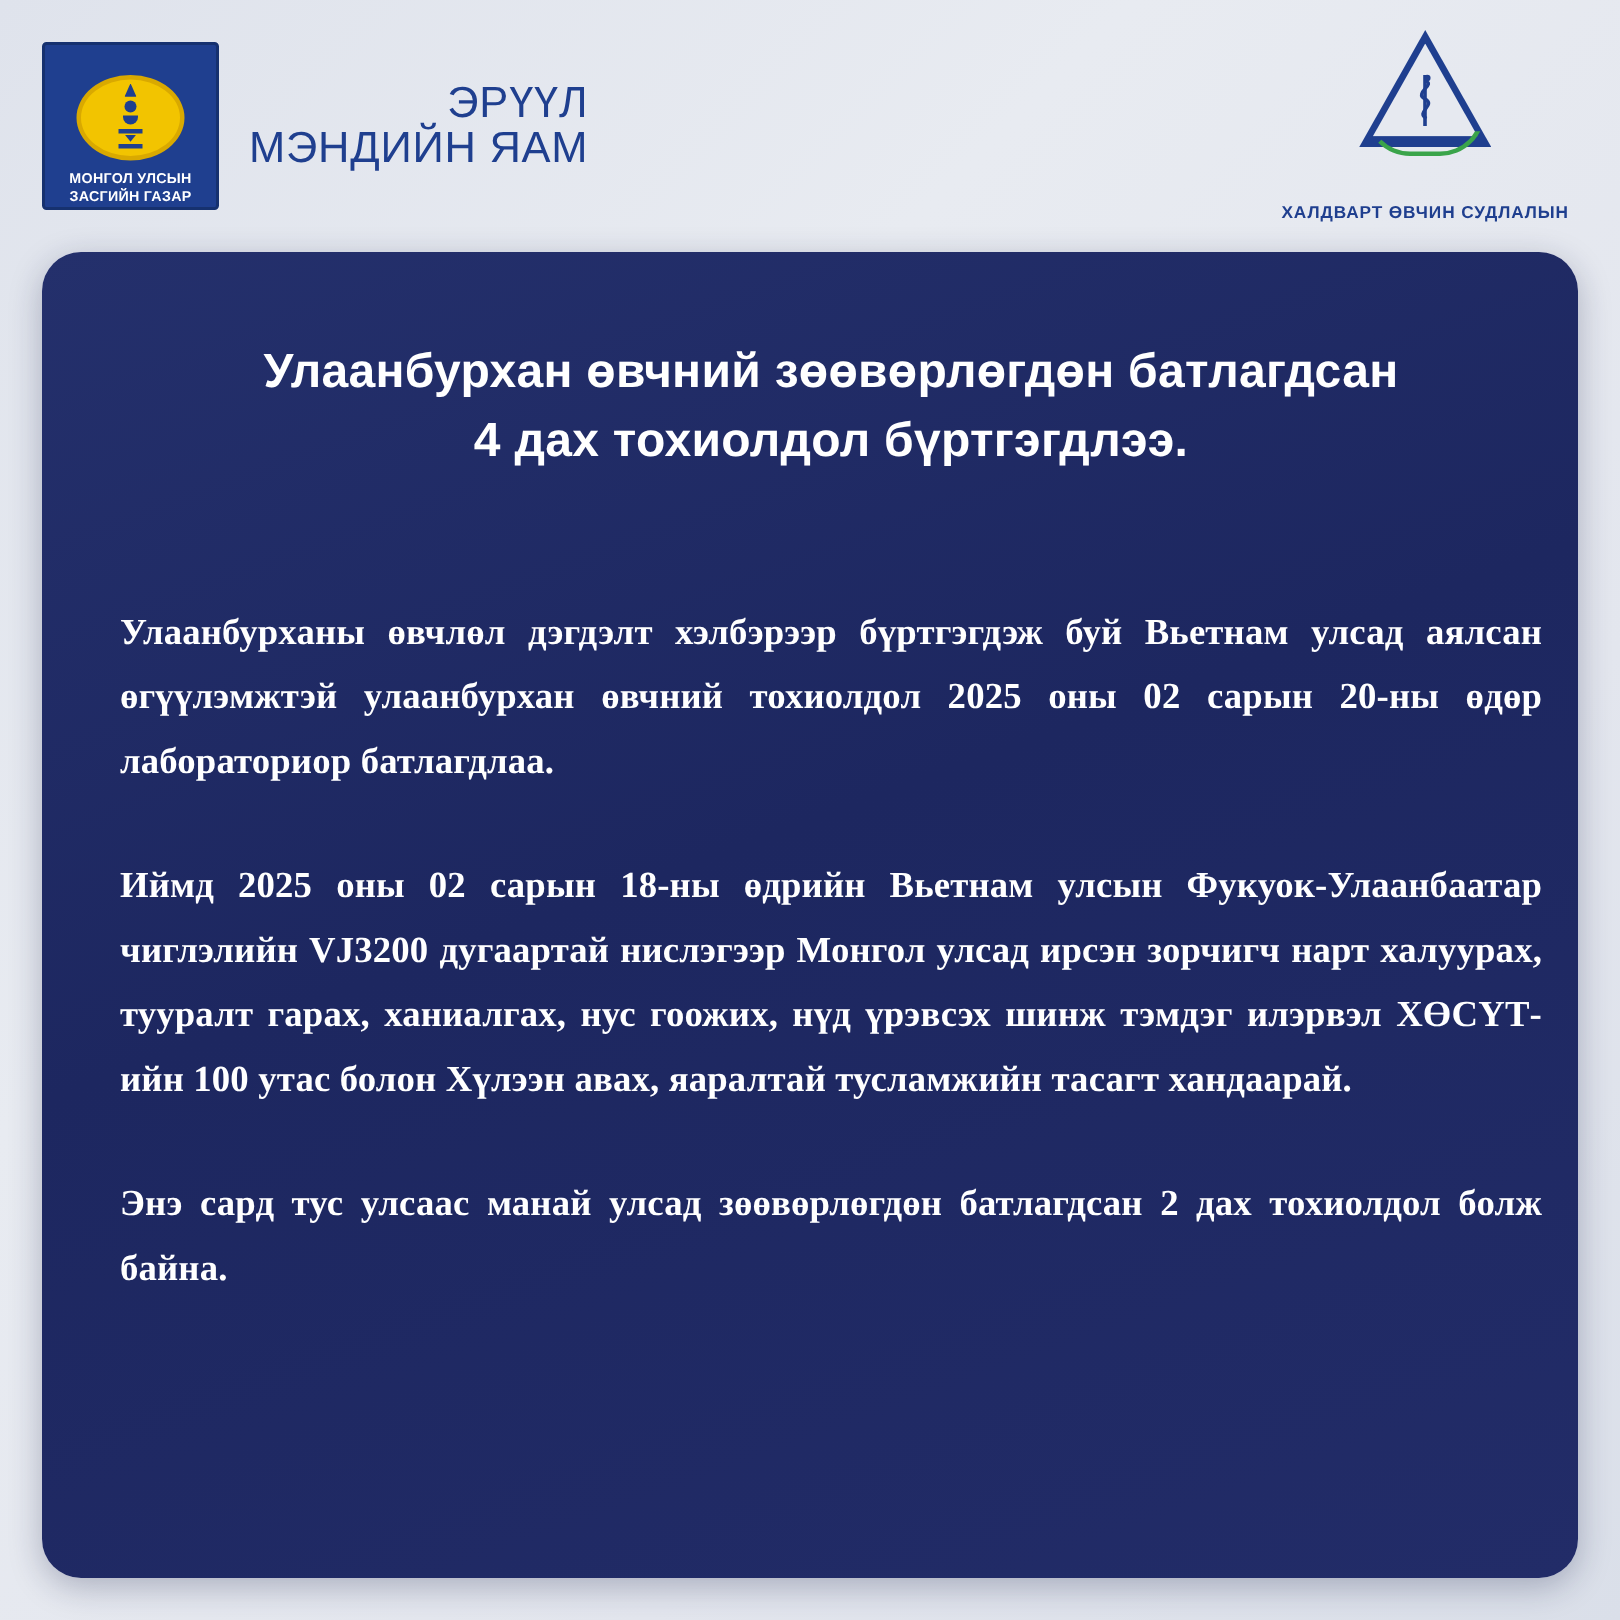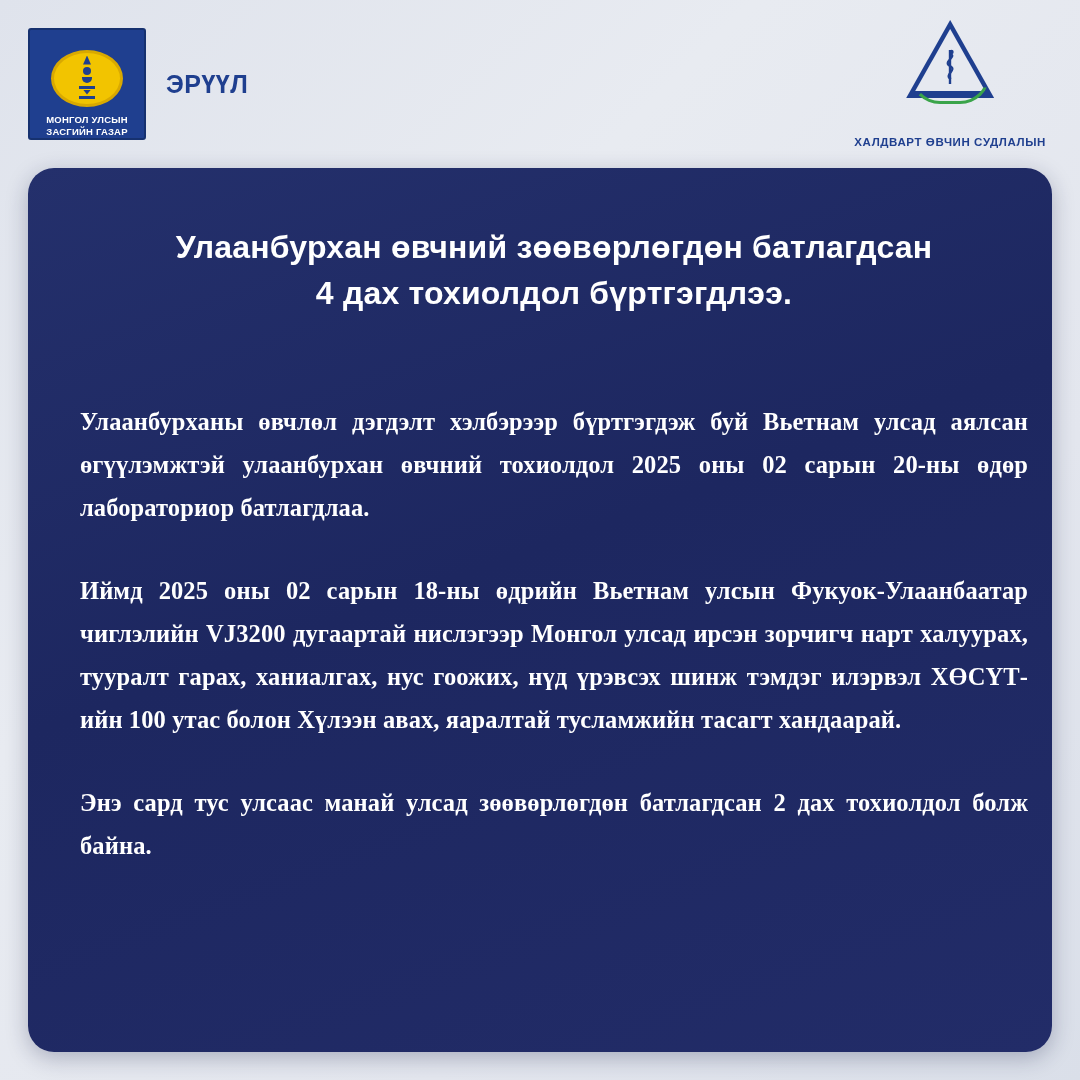--- a/index.html
+++ b/index.html
@@ -113,22 +113,22 @@
     color: #ffffff;
     font-size: 9.5px;
     font-weight: bold;
     line-height: 12px;
     text-align: center;
     letter-spacing: 0.2px;
   }
 
   .moh-title {
     color: #1f3f8f;
-    font-weight: bold;
-    font-size: 25px;
+    font-weight: normal;
+    font-size: 29px;
     line-height: 30px;
     letter-spacing: 0.5px;
     text-align: right;
   }
 
   .nccd-block {
     position: absolute;
     right: 34px;
     top: 20px;
     text-align: center;
@@ -251,20 +251,21 @@
           </div>
         </div>
         <div class="emblem-text">
           <div>МОНГОЛ УЛСЫН</div>
           <div>ЗАСГИЙН ГАЗАР</div>
         </div>
       </div>
 
       <div class="moh-title">
         <div>ЭРҮҮЛ</div>
+        <div>МЭНДИЙН ЯАМ</div>
       </div>
     </div>
 
     <div class="nccd-block">
       <div class="nccd-logo">
         <div class="nccd-tri-shape"></div>
         <div class="nccd-tri-inner"></div>
         <svg class="nccd-snake" viewBox="0 0 24 40">
           <path d="M12 4 L12 38" stroke="#1f3f8f" stroke-width="2.4" fill="none"></path>
           <path d="M12 8 C20 10, 4 16, 12 20 C20 24, 5 29, 13 33" stroke="#1f3f8f" stroke-width="2.2" fill="none"></path>

